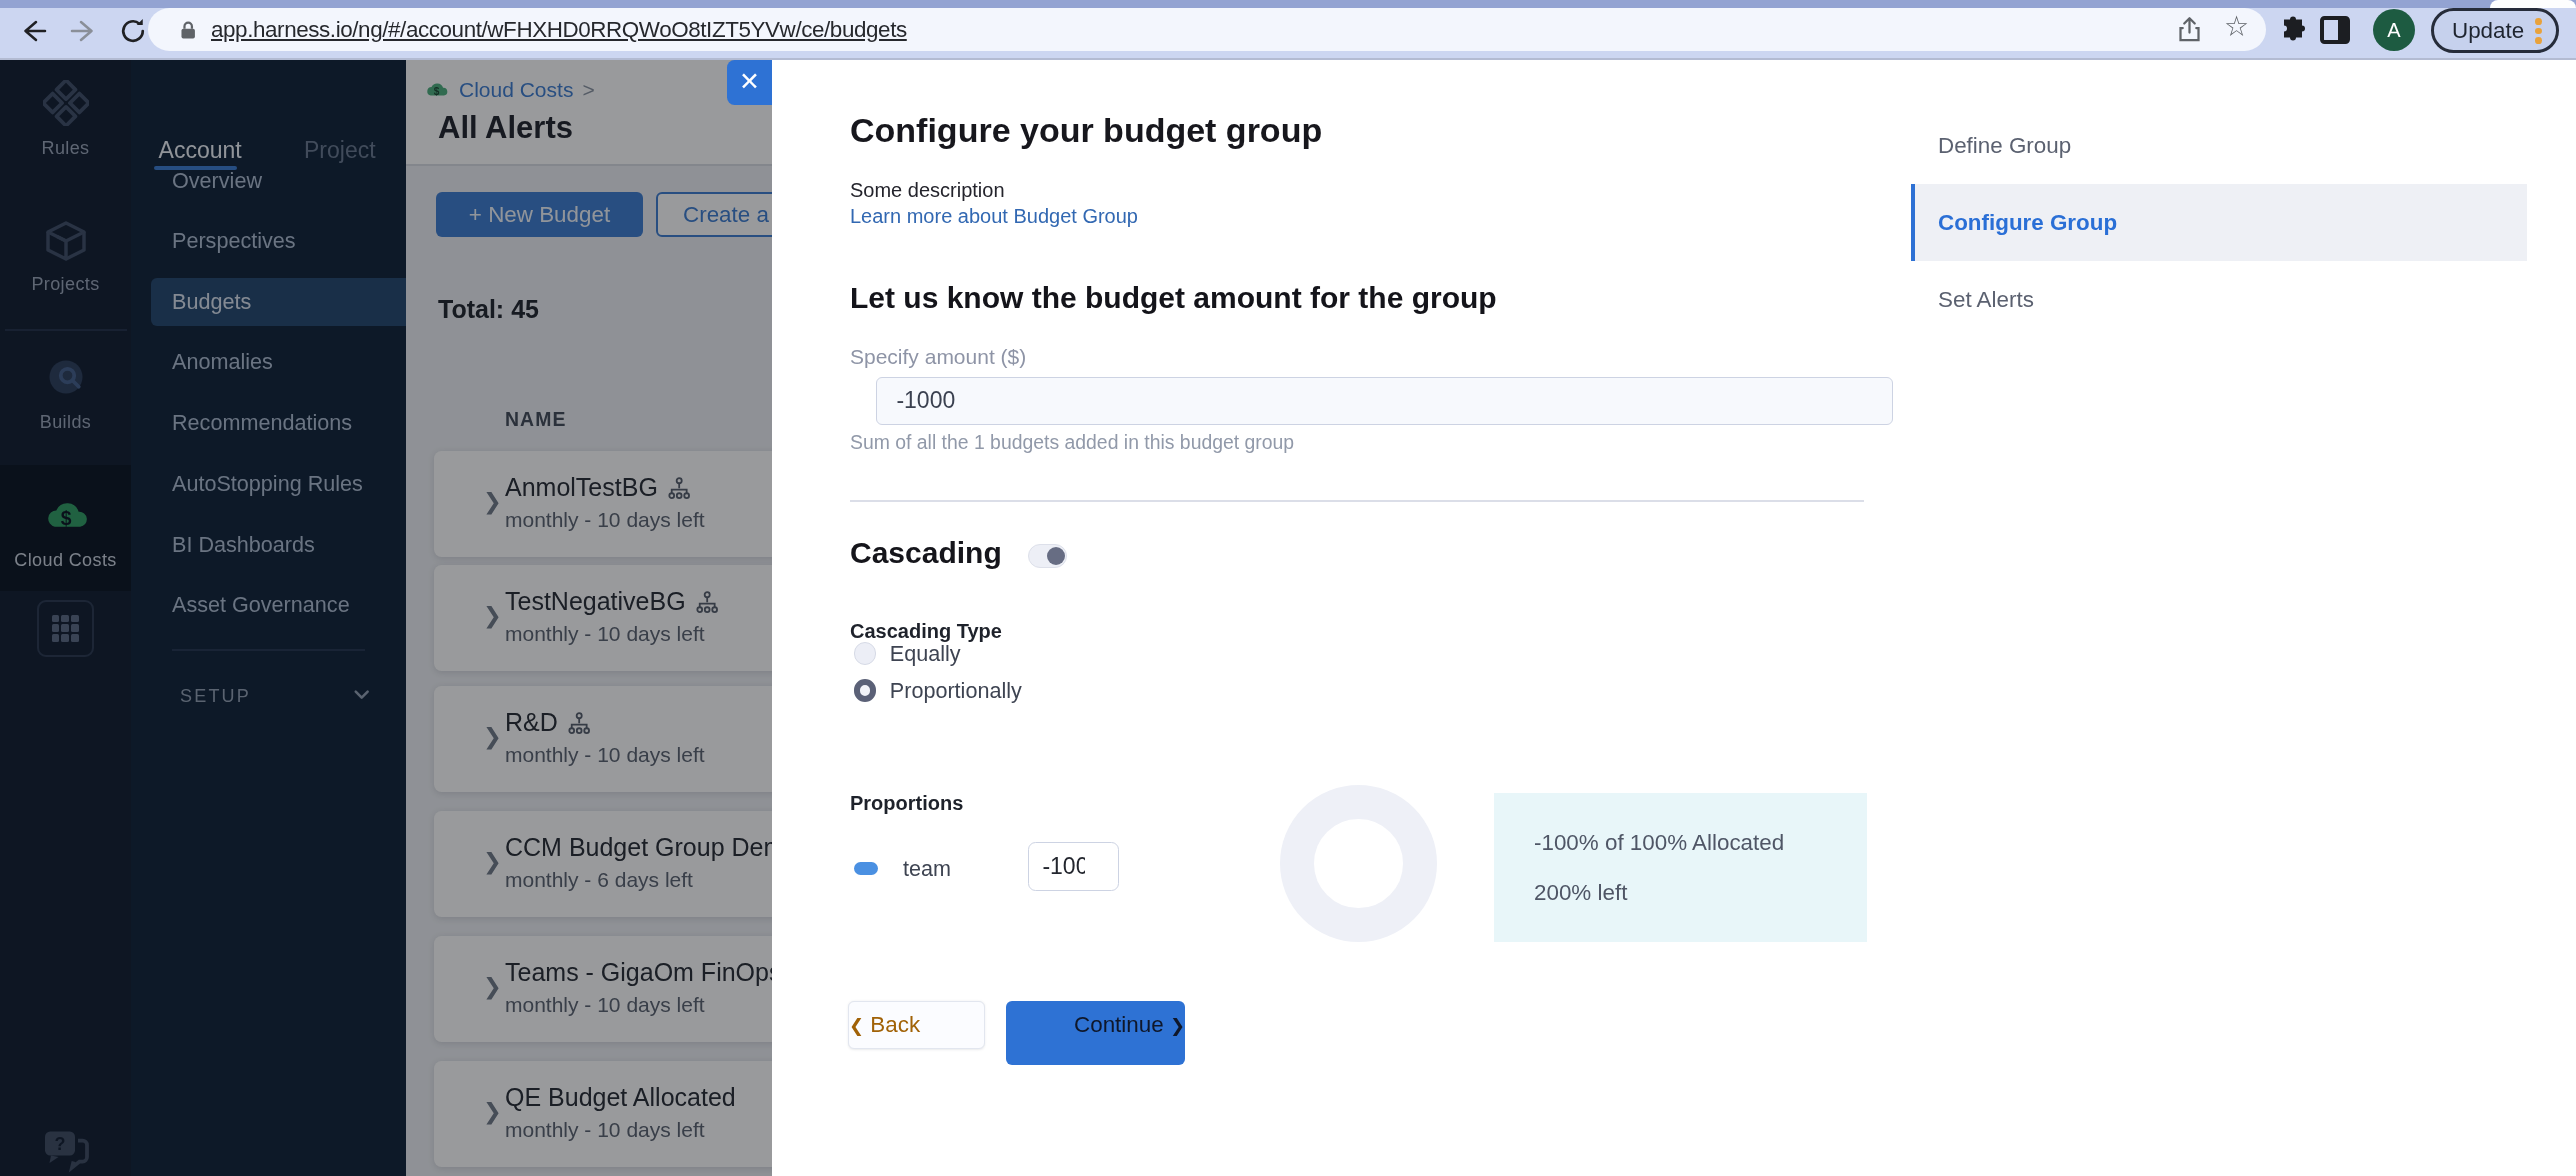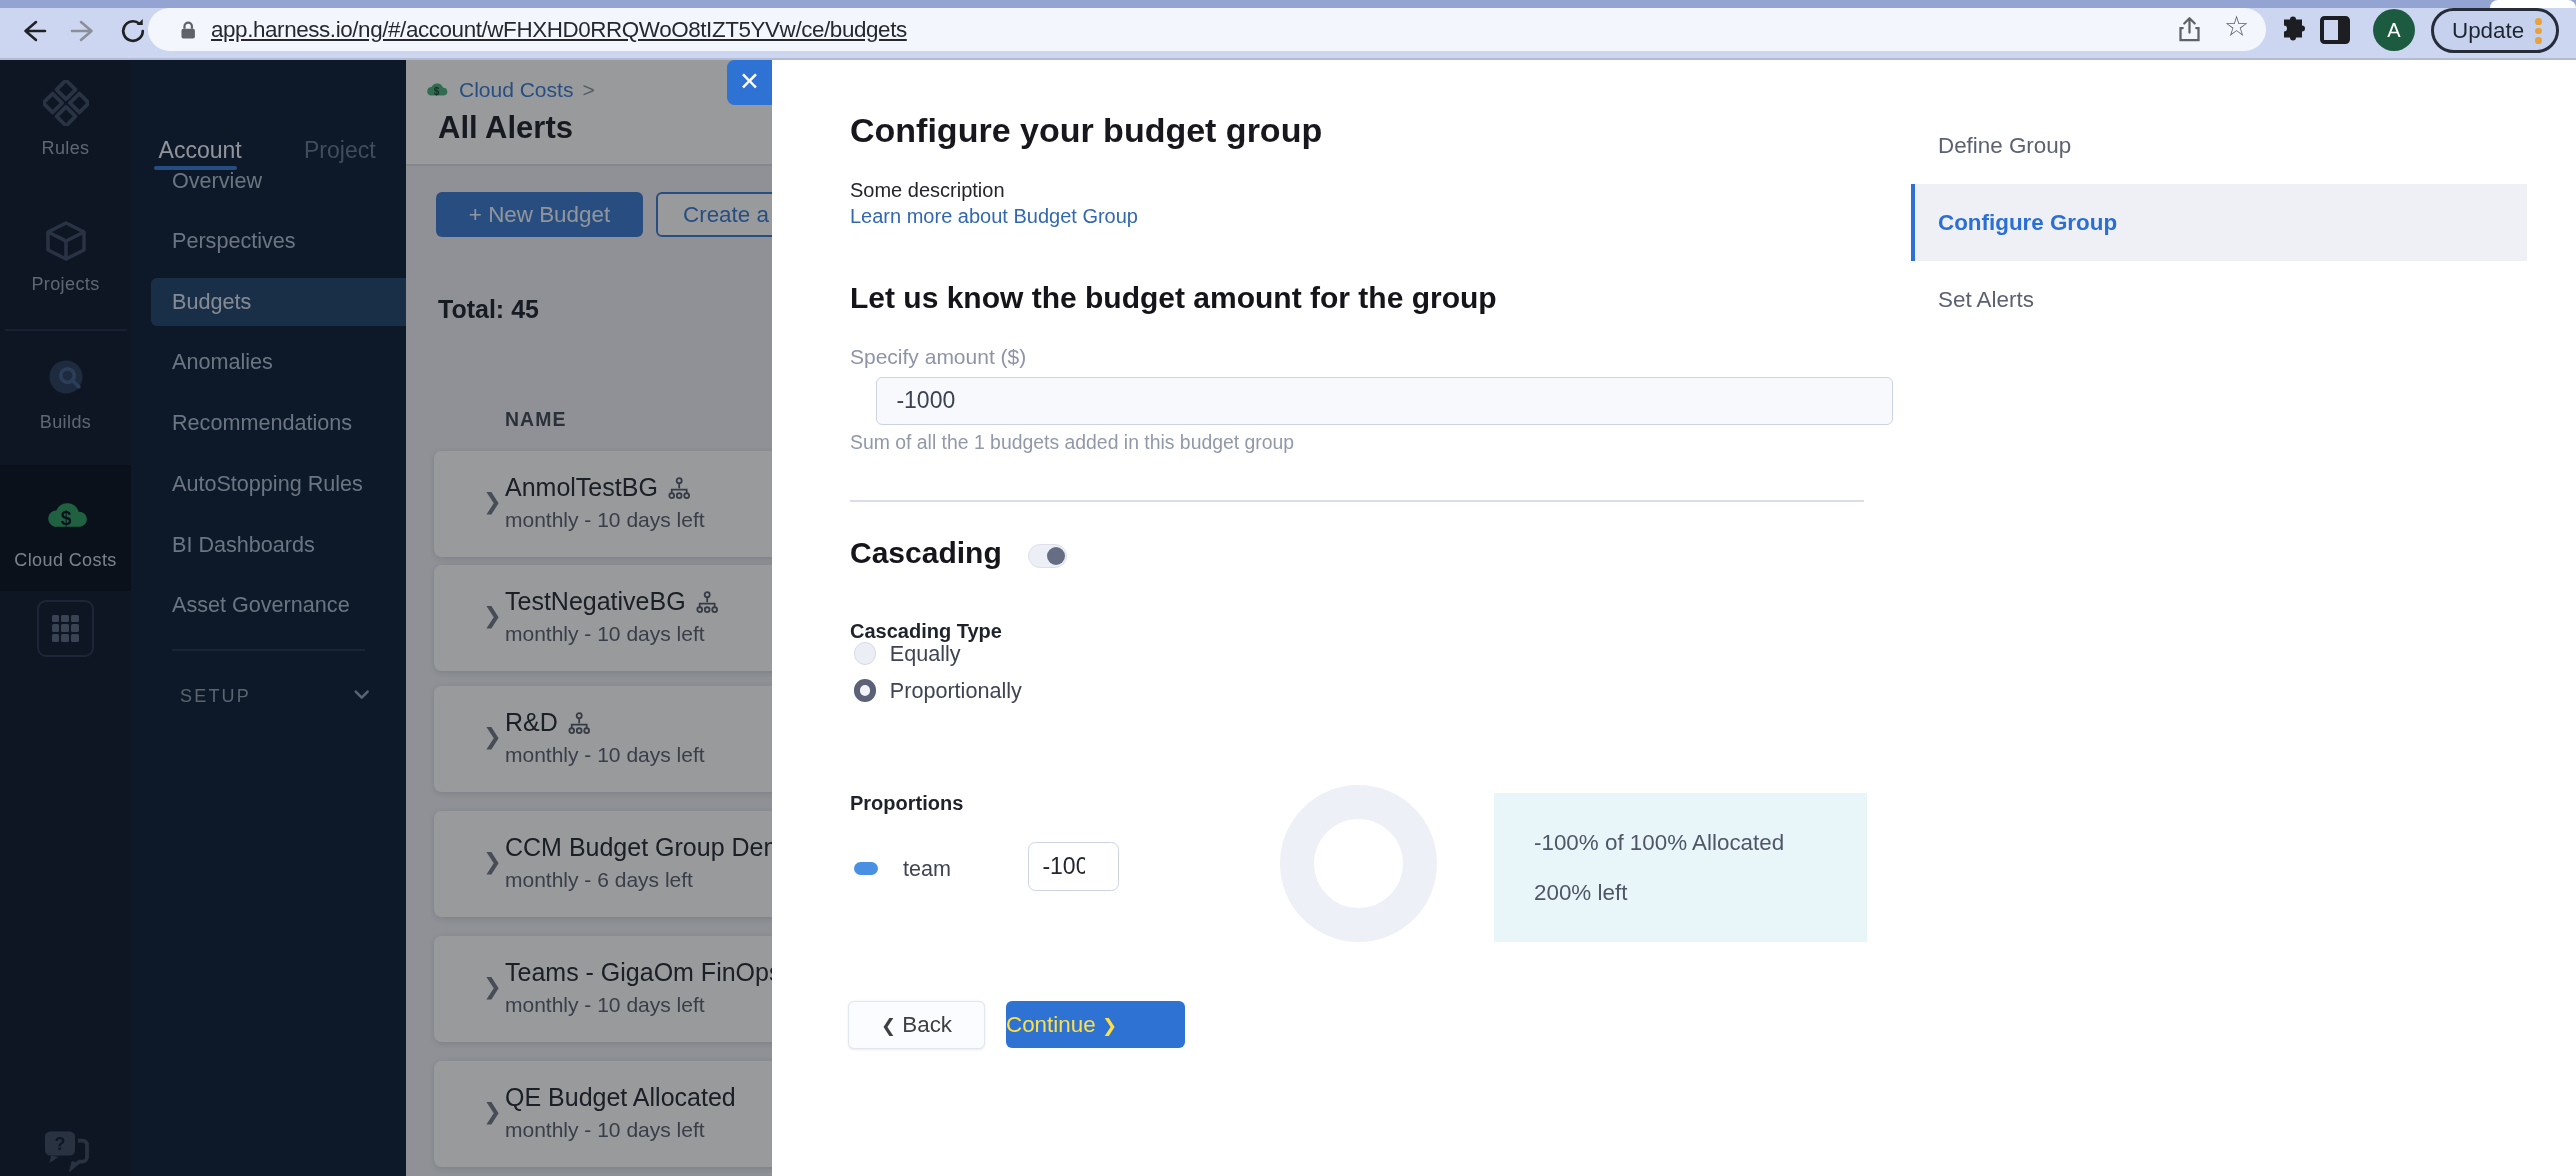--- a/index.html
+++ b/index.html
@@ -92,22 +92,22 @@
   .m-prop-label { position:absolute; left:78px; top:732px; font-size:20px; font-weight:bold; color:#1e222b; }
   .prop-row { position:absolute; left:82px; top:795px; height:27px; display:flex; align-items:center; }
   .prop-swatch { width:24px; height:12.7px; border-radius:6.7px; background:#4a90e2; }
   .prop-name { margin-left:25px; font-size:21.6px; color:#3e4452; }
   .mini-input { position:absolute; left:256px; top:782px; width:91px; height:49px; border:1.5px solid #cdd3e3; border-radius:7.5px; background:#fff; padding:10.4px 0 0 13.4px; overflow:hidden; }
   .mini-input span { display:inline-block; width:43px; overflow:hidden; font-size:23px; color:#23262e; white-space:nowrap; }
   .donut { position:absolute; left:508px; top:725px; width:157px; height:157px; border:34px solid #eef0f7; border-radius:50%; }
   .info-box { position:absolute; left:722px; top:733px; width:373px; height:149px; background:#e8f6f9; }
   .info-line1 { position:absolute; left:40px; top:37px; font-size:22.4px; color:#4f5666; }
   .info-line2 { position:absolute; left:40px; top:87px; font-size:22.4px; color:#4f5666; }
-  .btn-back { position:absolute; left:76px; top:941px; width:137px; height:48px; background:#fbfcff; border:1.5px solid #e2e6ef; border-radius:6px; text-align:center; line-height:45px; font-size:22.4px; color:#404040; box-shadow:0 0.7px 2.2px rgba(40,50,70,0.10); }
-  .btn-continue { position:absolute; left:234px; top:941px; width:179px; height:47px; background:#2e72d4; border-radius:6px; text-align:left; line-height:48px; font-size:22.4px; color:#fde047; }
+  .btn-back { position:absolute; left:76px; top:941px; width:137px; height:48px; background:#fbfcff; border:1.5px solid #e2e6ef; border-radius:6px; line-height:45px; font-size:22.4px; color:#a16207; box-shadow:0 0.7px 2.2px rgba(40,50,70,0.10); }
+  .btn-continue { position:absolute; left:234px; top:941px; width:179px; height:64px; background:#2e72d4; border-radius:6px; text-align:right; line-height:48px; font-size:22.4px; color:#0f172a; }
   .chev-sm { font-size:18px; font-weight:bold; }
 
   
   .step { position:absolute; left:1166px; font-size:22.4px; color:#5b6170; }
   .step-active-bg { position:absolute; left:1139px; top:124px; width:616px; height:77px; background:#eef0f5; border-left:4.5px solid #2e71d4; }
   .step.active { color:#2a6fd6; font-weight:bold; }
 
   .icon-org { display:inline-block; }
   svg { display:block; }
 </style>

